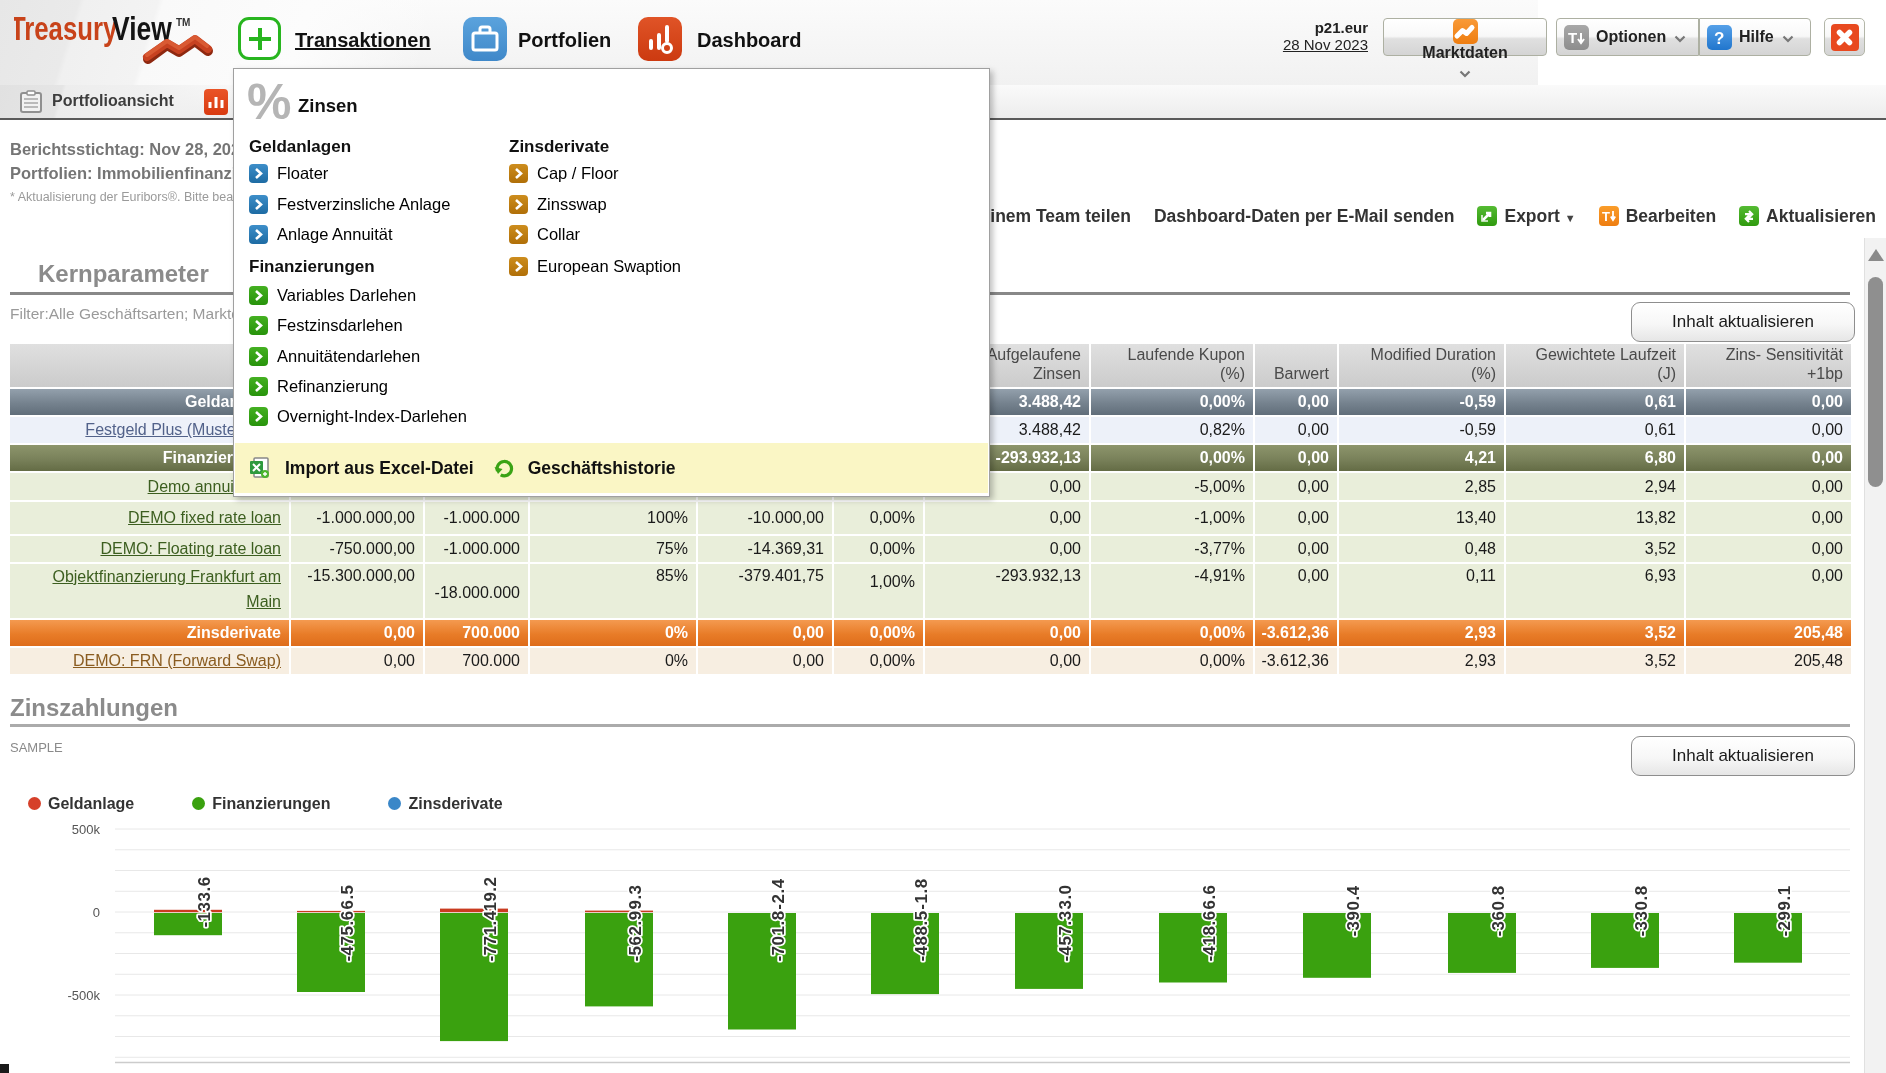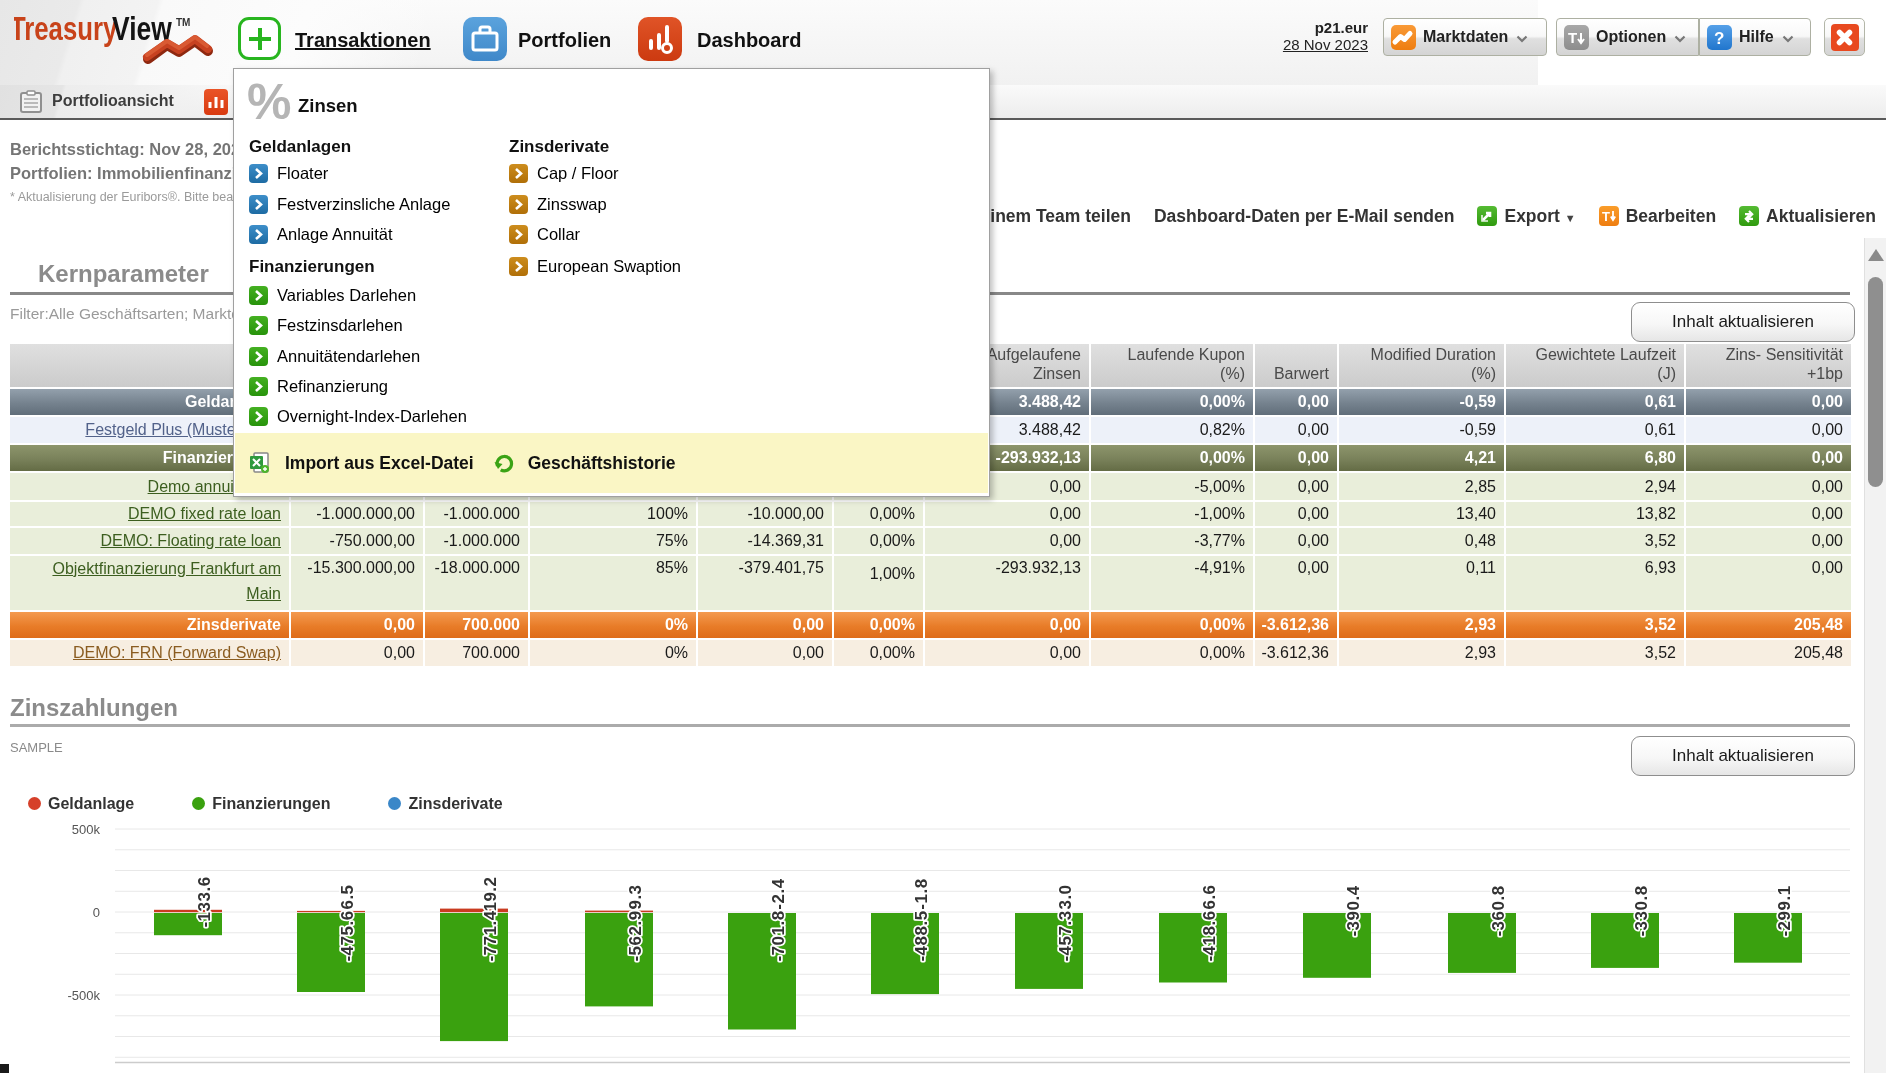--- a/index.html
+++ b/index.html
@@ -74,21 +74,21 @@
   border:1px solid #a0a0a0; box-shadow:3px 3px 6px rgba(0,0,0,0.25); }
 #menu .pct { position:absolute; left:13px; top:4px; font-size:50px; font-weight:bold; color:#b5b5b5; }
 #menu .mtitle { position:absolute; left:64px; top:26px; font-size:18.5px; font-weight:bold; color:#111; }
 .mcat { position:absolute; font-size:17px; font-weight:bold; color:#111; }
 .mitem { position:absolute; font-size:16.5px; color:#000; display:flex; align-items:flex-start; }
 .micon { width:19px; height:19px; border-radius:4px; margin-right:9px;
   display:flex; align-items:center; justify-content:center; }
 .micon.blue { background:linear-gradient(to bottom,#3d8ec9,#1d6ba3); }
 .micon.green { background:linear-gradient(to bottom,#44b021,#27930b); }
 .micon.orange { background:linear-gradient(to bottom,#cd8d1d,#b06f08); }
-#ybar { position:absolute; left:1px; bottom:3px; width:753px; height:60px; background:#faf6c5; display:flex; align-items:center;
+#ybar { position:absolute; left:1px; bottom:3px; width:753px; height:50px; background:#faf6c5; display:flex; align-items:center;
   font-size:17.5px; font-weight:bold; color:#111; }
 </style>
 </head>
 <body>
 <div id="page">
 
   <div id="header">
     <div id="hdrstripes"></div>
     <div id="logo">
       <svg width="230" height="70" viewBox="0 0 230 70">
@@ -118,21 +118,21 @@
     <div class="navicon" style="left:638px; background:linear-gradient(to bottom,#e05427,#cc3a10);">
       <svg width="44" height="44" viewBox="0 0 44 44">
         <path d="M13 24 V31 M21 18 V31 M29 10 V24" stroke="#fff" stroke-width="4" fill="none" stroke-linecap="round"></path>
         <circle cx="29" cy="31" r="4.5" fill="none" stroke="#fff" stroke-width="3"></circle>
       </svg>
     </div>
     <div class="navitem" style="left:697px;">Dashboard</div>
 
     <div id="rightinfo"><b>p21.eur</b><br><span style="text-decoration:underline;">28 Nov 2023</span></div>
 
-    <div class="tbtn" style="left:1383px; width:164px;">
+    <div class="tbtn" style="left:1383px; width:164px;flex-direction:column;">
       <span class="bicon" style="background:linear-gradient(to bottom,#f99a37,#ee7d10);">
         <svg width="25" height="25" viewBox="0 0 25 25">
             <path d="M4 17 L9.5 11.5 L13.5 14.5 L19 8.5" stroke="#fff" stroke-width="5" fill="none" stroke-linecap="round" stroke-linejoin="round"></path>
           </svg>
       </span>Marktdaten<span class="chev"><svg width="12" height="8" viewBox="0 0 12 8">
             <path d="M1.5 1.5 L6 6 L10.5 1.5" stroke="#777" stroke-width="2.2" fill="none"></path>
           </svg></span>
     </div>
     <div class="tbtn" style="left:1556px; width:143px; border-radius:4px 0 0 4px;">
       <span class="bicon" style="background:linear-gradient(to bottom,#a8a8a8,#8d8d8d);">
@@ -281,21 +281,21 @@
           <td>100%</td>
           <td>0,00</td>
           <td>0,00%</td>
       <td>0,00</td>
           <td>-5,00%</td>
           <td>0,00</td>
           <td>2,85</td>
           <td>2,94</td>
           <td>0,00</td>
     </tr>
-    <tr class="row-fi" style="height:26px;margin-top:32px;">
+    <tr class="row-fi" style="height:34px;margin-top:32px;">
       <td class="lbl"><a href="#">DEMO fixed rate loan</a></td>
           <td>-1.000.000,00</td>
           <td>-1.000.000</td>
           <td>100%</td>
           <td>-10.000,00</td>
           <td>0,00%</td>
       <td>0,00</td>
           <td>-1,00%</td>
           <td>0,00</td>
           <td>13,40</td>
@@ -312,21 +312,21 @@
       <td>0,00</td>
           <td>-3,77%</td>
           <td>0,00</td>
           <td>0,48</td>
           <td>3,52</td>
           <td>0,00</td>
     </tr>
     <tr class="row-fi" style="height:56px;">
       <td class="lbl" style="line-height:25px; vertical-align:top;"><a href="#">Objektfinanzierung Frankfurt am<br>Main</a></td>
           <td style="vertical-align:top; padding-top:3px;">-15.300.000,00</td>
-          <td style="vertical-align:top; padding-top:3px;">-18.000.000</td>
+          <td style="vertical-align:top; padding-top:20px;">-18.000.000</td>
           <td style="vertical-align:top; padding-top:3px;">85%</td>
           <td style="vertical-align:top; padding-top:3px;">-379.401,75</td>
           <td style="vertical-align:top; padding-top:9px;">1,00%</td>
       <td style="vertical-align:top; padding-top:3px;">-293.932,13</td>
           <td style="vertical-align:top; padding-top:3px;">-4,91%</td>
           <td style="vertical-align:top; padding-top:3px;">0,00</td>
           <td style="vertical-align:top; padding-top:3px;">0,11</td>
           <td style="vertical-align:top; padding-top:3px;">6,93</td>
           <td style="vertical-align:top; padding-top:3px;">0,00</td>
     </tr>

